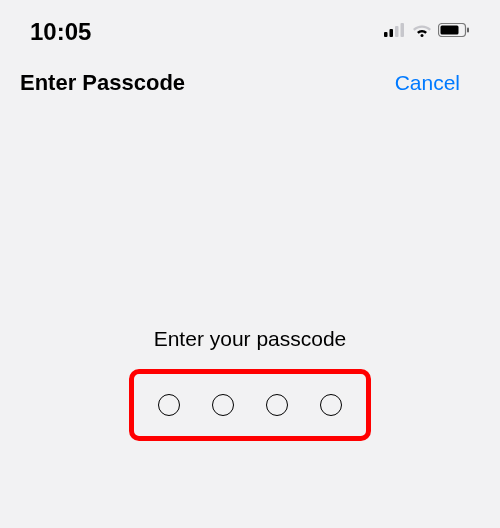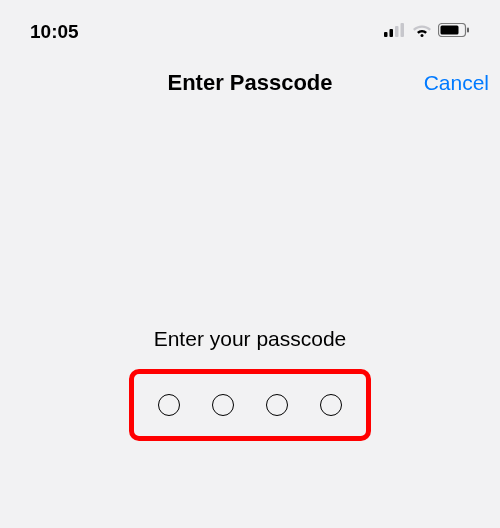--- a/index.html
+++ b/index.html
@@ -16,44 +16,44 @@
       overflow: hidden;
     }
     .status-bar {
       display: flex;
       justify-content: space-between;
       align-items: center;
       padding: 14px 30px 0 30px;
       height: 50px;
     }
     .time {
-      font-size: 19px;
+      font-size: 24px;
       font-weight: 600;
       color: #000;
     }
     .status-icons {
       display: flex;
       align-items: center;
       gap: 6px;
     }
     .nav-bar {
       display: flex;
       align-items: center;
-      justify-content: center;
+      justify-content: flex-start;
       position: relative;
       padding: 20px 20px 16px 20px;
     }
     .nav-title {
       font-size: 22px;
       font-weight: 700;
       color: #000;
     }
     .cancel-button {
       position: absolute;
-      right: 11px;
+      right: 40px;
       font-size: 21px;
       font-weight: 400;
       color: #007aff;
       background: none;
       border: none;
       cursor: pointer;
     }
     .content {
       display: flex;
       flex-direction: column;

